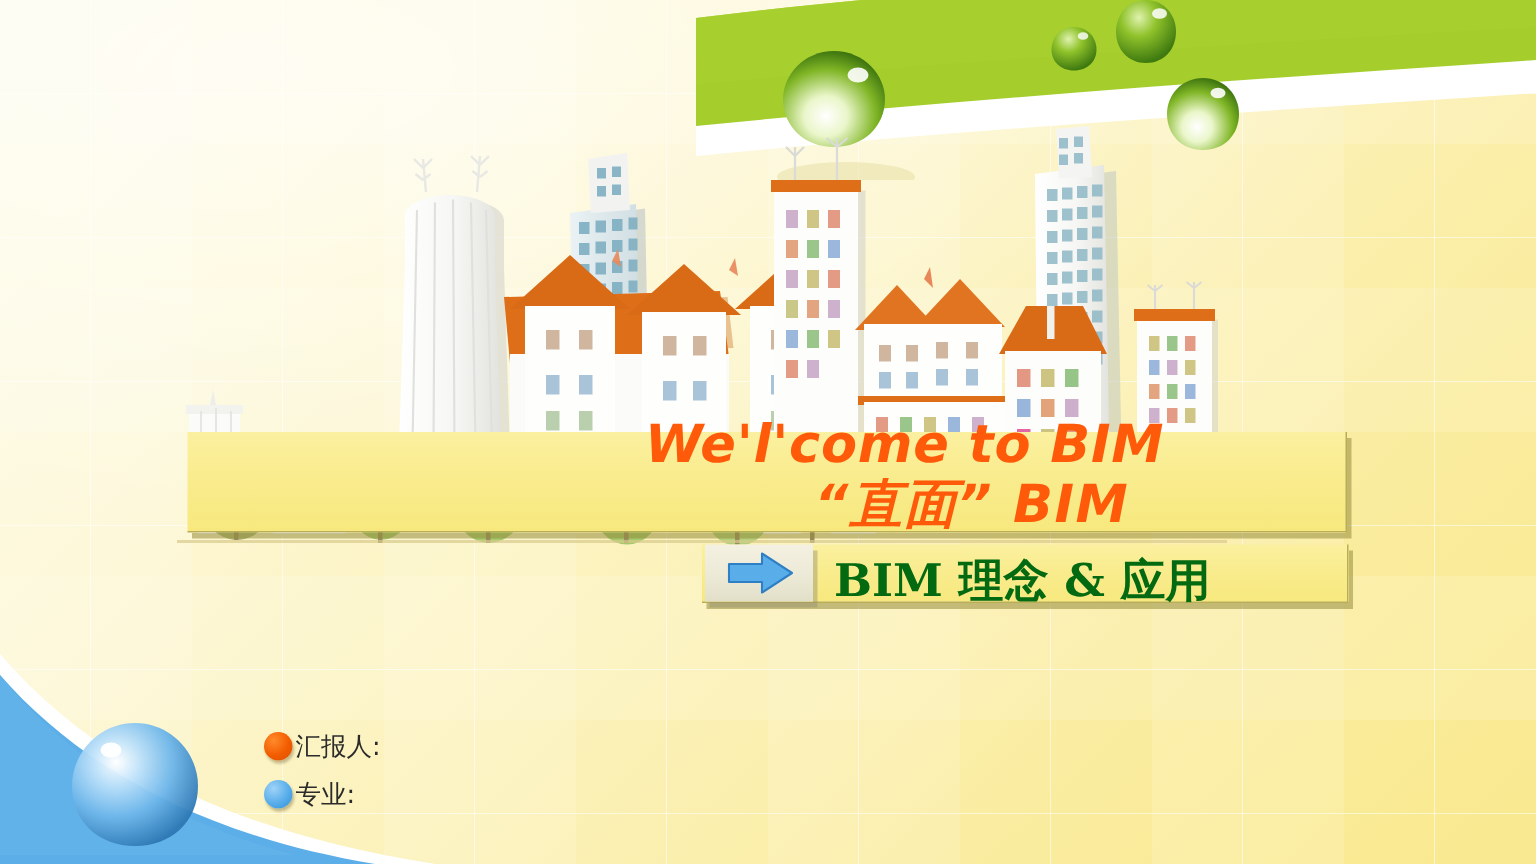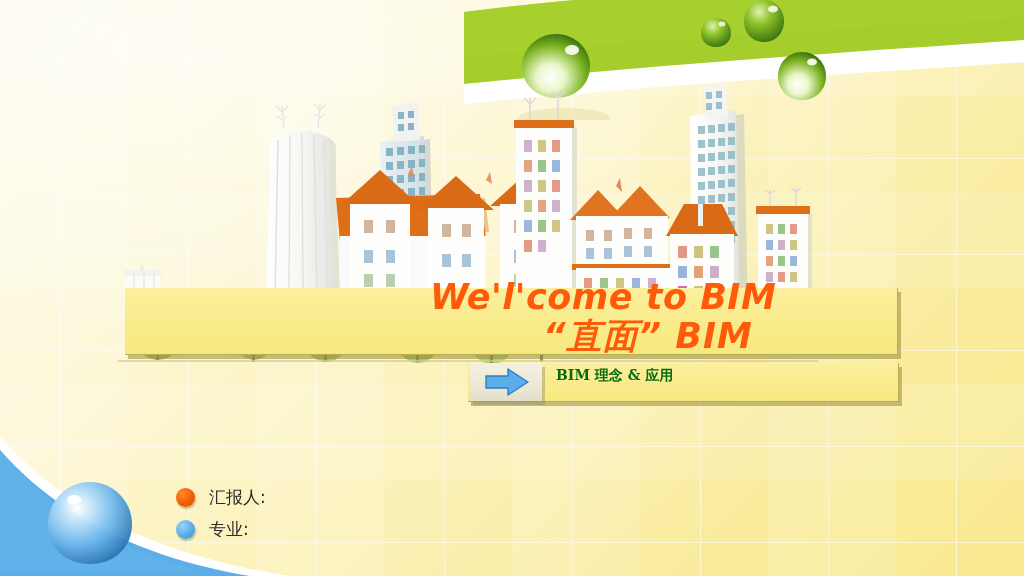--- a/index.html
+++ b/index.html
@@ -65,27 +65,27 @@
     color:#FF5A0A;letter-spacing:1px;white-space:nowrap;
     font-family:"DejaVu Sans","Liberation Sans",sans-serif;
   }
   #arrow-box{
     position:absolute;left:470px;top:363px;width:72px;height:38px;
     background:linear-gradient(to bottom,#F4F1E2 0%,#EDEAD8 50%,#E2DFC9 100%);
     box-shadow:3px 4px 0 0 rgba(150,145,110,.45);
   }
   #sub-text{
     position:absolute;left:556px;top:367px;
-    font-size:14px;font-weight:bold;color:#046A12;
+    font-size:30px;font-weight:bold;color:#046A12;
     white-space:nowrap;
     font-family:"DejaVu Serif","Liberation Serif",serif;
   }
 
   
-  .bullet-row{position:absolute;display:flex;align-items:center;gap:14px;}
+  .bullet-row{position:absolute;display:flex;align-items:center;gap:2px;}
   #row-reporter{left:176px;top:486px;}
   #row-major{left:176px;top:518px;text-align:right;}
   .dot{width:19px;height:19px;border-radius:50%;flex:0 0 auto;
        box-shadow:1px 2px 2px rgba(90,70,20,.35);}
   .dot.orange{background:radial-gradient(circle at 34% 30%,#FF8A2B 0%,#F25C00 55%,#D94F00 100%);}
   .dot.blue{background:radial-gradient(circle at 34% 30%,#9FD3F7 0%,#57ADEA 55%,#2E8FD8 100%);}
   .bullet-label{
     font-size:17px;color:#2B2B2B;white-space:nowrap;
     font-family:"DejaVu Sans","Liberation Sans",sans-serif;
   }

